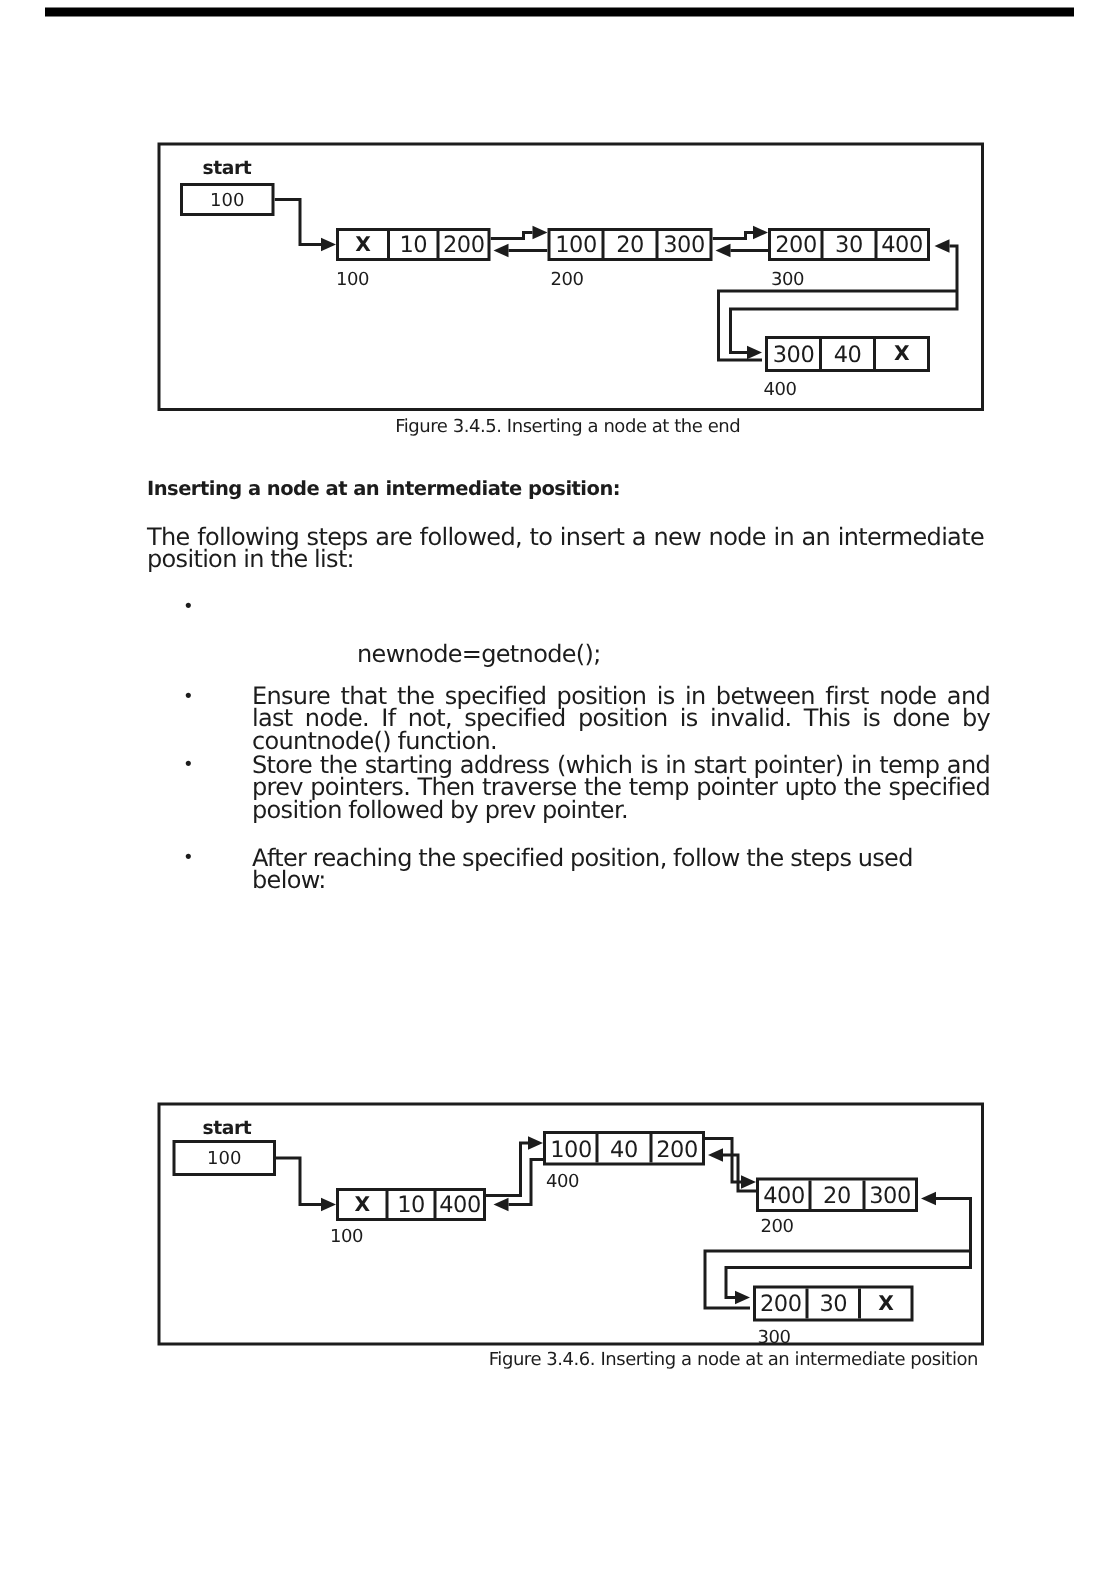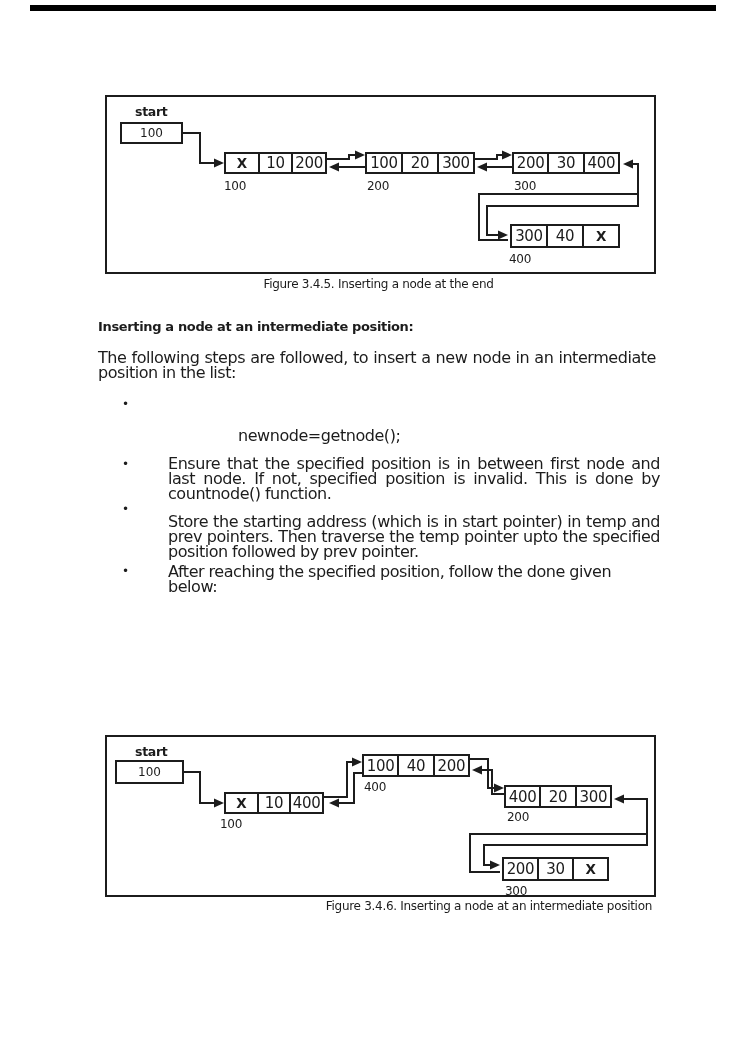--- a/index.html
+++ b/index.html
@@ -23,21 +23,21 @@
   .cap1{top:277px;} .cap2{top:899px;text-align:right;}
   .heading{position:absolute;left:98px;top:319px;font-weight:bold;font-size:13px;letter-spacing:-0.35px;}
   .body{position:absolute;font-size:16px;line-height:15.2px;letter-spacing:-0.45px;word-spacing:-0.3px;}
   .just{text-align:justify;}
   .intro{left:98px;top:350px;width:558px;}
   .bdot{position:absolute;left:122px;font-size:12px;}
   .btxt{position:absolute;left:168px;width:492px;}
   .b1{top:397px;} .d1{top:397px;}
   .c1{left:210px;top:428px;margin-left:28px;}
   .b2{top:456px;} .d2{top:457px;}
-  .b3{top:502px;margin-top:12px;} .d3{top:502px;}
+  .b3{top:502px;} .d3{top:502px;}
   .b4{top:564px;} .d4{top:564px;}
   .codeblock{left:190px;top:594px;width:340px;}
   .closing{left:98px;top:669px;width:558px;}
   .ln{stroke:#1c1c1c;stroke-width:2;fill:none;}
   .ah{fill:#1c1c1c;stroke:none;}
 </style>
 </head>
 <body>
 
 <div class="page">
@@ -106,21 +106,21 @@
 
   <div class="body c1">newnode=getnode();</div>
 
   <div class="bdot d2">•</div>
   <div class="body btxt just b2">Ensure that the specified position is in between first node and last node. If not, specified position is invalid. This is done by countnode() function.</div>
 
   <div class="bdot d3">•</div>
   <div class="body btxt just b3">Store the starting address (which is in start pointer) in temp and prev pointers. Then traverse the temp pointer upto the specified position followed by prev pointer.</div>
 
   <div class="bdot d4">•</div>
-  <div class="body btxt b4">After reaching the specified position, follow the done given below:</div>
+  <div class="body btxt b4">After reaching the specified position, follow the steps used below:</div>
 
 
 
   <div class="fig fig2">
     <svg width="547" height="158" viewBox="0 0 547 158">
 
       <path class="ln" d="M76,35 H93 V66 H107"></path>
       <polygon class="ah" points="117,66 107,61.5 107,70.5"></polygon>
 
       <path class="ln" d="M217,60 H240 V25 H245"></path>

